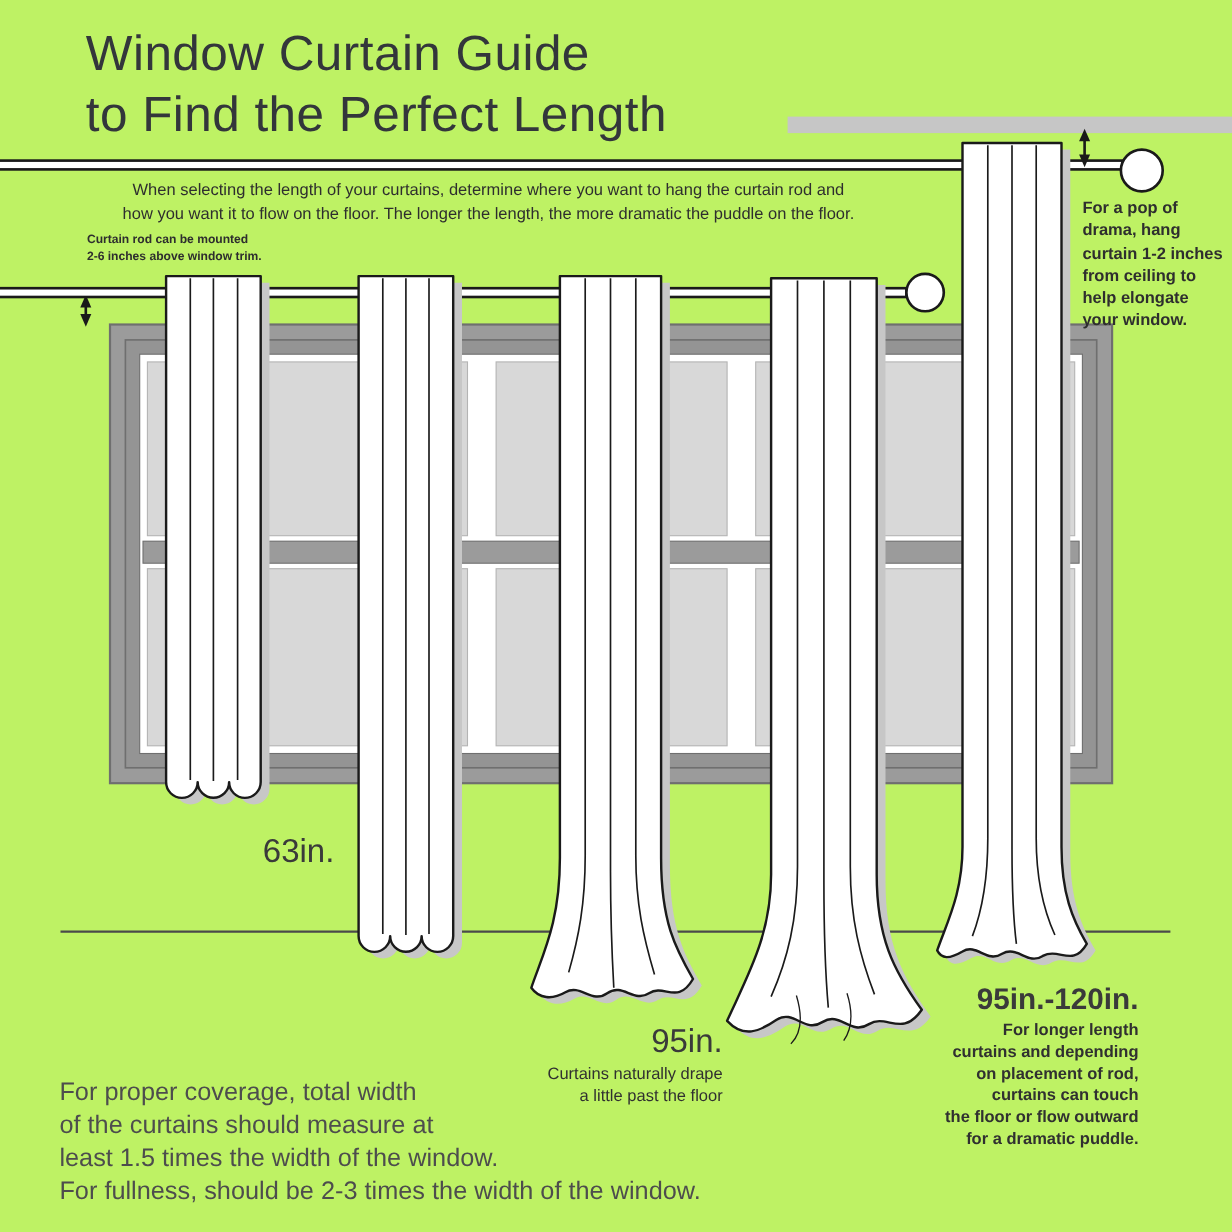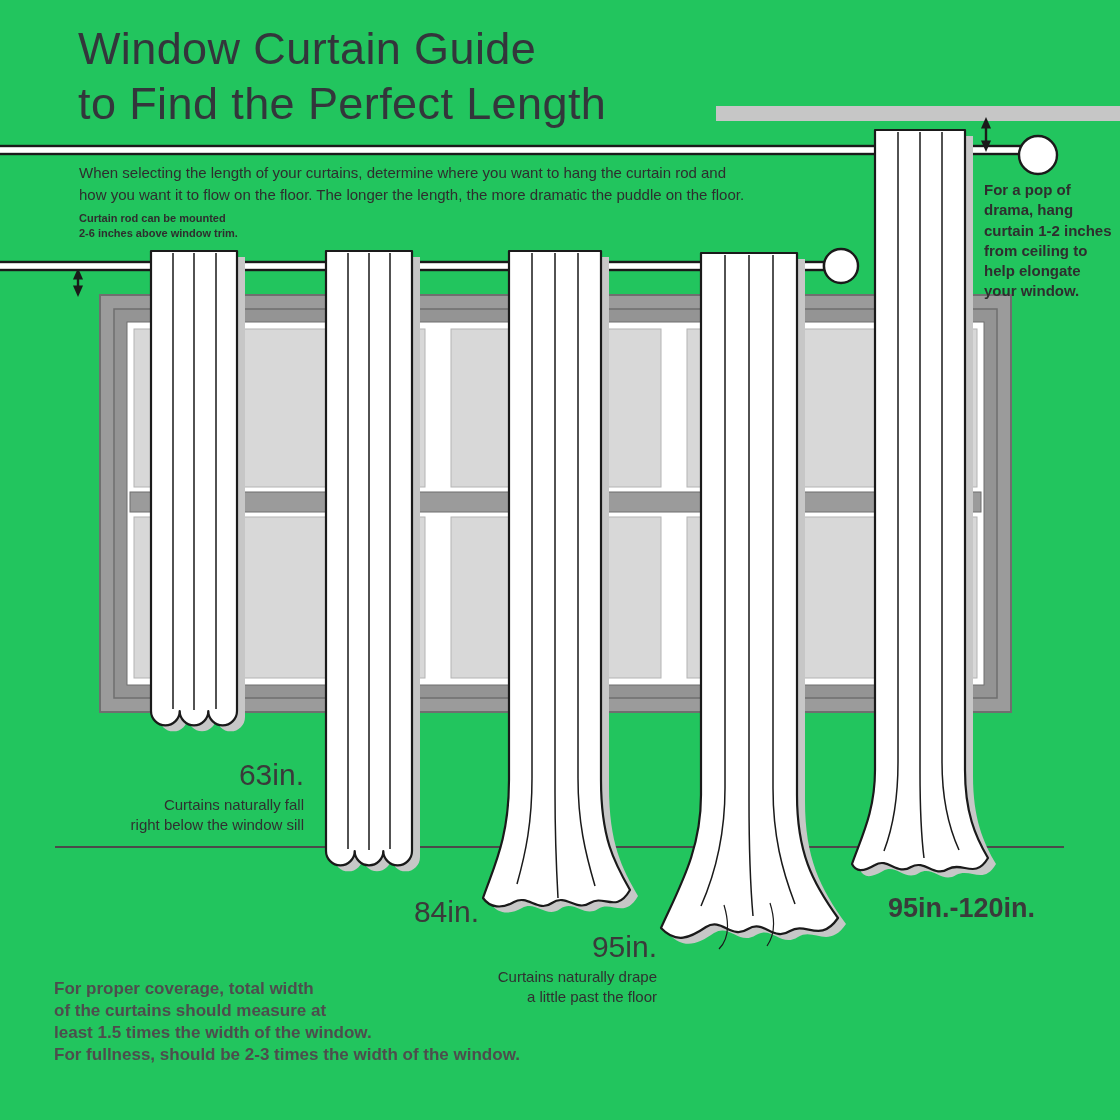--- a/index.html
+++ b/index.html
@@ -10,44 +10,44 @@
     --pane-gray:#d8d8d8;
     --ceiling-bar:#c6c6c6;
     --shadow-gray:#c7c7c7;
     --text-dark:#2e2e2e;
     --title-color:#33363b;
     --footer-color:#4d4d4d;
     --floor-color:#4a4a4a;
   }
   html,body{margin:0;padding:0;background:#fff;}
   body{font-family:"Liberation Sans", sans-serif;color:var(--text-dark);}
-  #stage{position:relative;width:1120px;height:1120px;background:#22c55e;overflow:hidden;}
+  #stage{position:relative;width:1120px;height:1120px;background:#bef264;overflow:hidden;}
   #stage svg{position:absolute;left:0;top:0;}
 
   .ceilbar{fill:var(--ceiling-bar);}
   .rod{fill:#ffffff;stroke:var(--outline);stroke-width:2.4;}
   .arrow line{stroke:var(--outline);stroke-width:2.4;}
   .arrow polygon{fill:var(--outline);stroke:none;}
   .frame-outer{fill:var(--frame-gray);stroke:var(--frame-stroke);stroke-width:2;}
   .frame-inner{fill:var(--frame-inner);stroke:var(--frame-stroke);stroke-width:1.5;}
   .trim{fill:#ffffff;stroke:var(--frame-stroke);stroke-width:1;}
   .pane{fill:var(--pane-gray);stroke:#b4b4b4;stroke-width:1;}
   .rail{fill:var(--frame-gray);stroke:var(--frame-stroke);stroke-width:1;}
   .floor{stroke:var(--floor-color);stroke-width:2;}
   .shadow{fill:var(--shadow-gray);stroke:none;}
   .curtain{fill:#ffffff;stroke:var(--outline);stroke-width:2.2;stroke-linejoin:round;}
   .fold{fill:none;stroke:var(--outline);stroke-width:1.5;}
   .fold-lt{fill:none;stroke:var(--outline);stroke-width:1.2;}
 
   .txt{position:absolute;white-space:pre-line;}
   .title{left:78px;top:22px;width:680px;font-size:45px;line-height:1.22;color:var(--title-color);letter-spacing:.4px;}
-  .intro{left:79px;top:162px;width:730px;font-size:15px;line-height:1.45;}
+  .intro{left:79px;top:162px;width:730px;font-size:15px;line-height:1.45;text-align:center;}
   .rod-note{left:79px;top:211px;width:320px;font-size:11px;font-weight:bold;line-height:1.4;}
   .ceiling-note{left:984px;top:180px;width:150px;font-size:15px;font-weight:bold;line-height:1.35;}
-  .footer{left:54px;top:978px;width:720px;font-size:17px;font-weight:bold;line-height:1.3;color:var(--footer-color);}
+  .footer{left:54px;top:978px;width:720px;font-size:23px;font-weight:normal;line-height:1.3;color:var(--footer-color);}
 
   .clabel{position:absolute;text-align:right;}
   .clabel .num{font-size:30px;color:#3a3a3a;}
   .clabel .num.small{font-size:27px;}
   .clabel .cap{font-size:15px;line-height:1.32;margin-top:3px;white-space:pre-line;color:#303030;}
   .l63{left:84px;top:758px;width:220px;}
   .l84{left:259px;top:895px;width:220px;}
   .l95{left:433px;top:930px;width:224px;}
   .l108{left:631px;top:970px;width:224px;}
   .l120{left:815px;top:893px;width:220px;font-weight:bold;}
@@ -136,32 +136,35 @@
 2-6 inches above window trim.</div>
   <div class="txt ceiling-note">For a pop of
 drama, hang
 curtain 1-2 inches
 from ceiling to
 help elongate
 your window.</div>
 
   <div class="clabel l63">
     <div class="num">63in.</div>
-    <div class="cap">Curtains naturally fall
-right below the window sill</div>
   </div>
   <div class="clabel l84">
-    <div class="num">84in.</div>
   </div>
   <div class="clabel l95">
     <div class="num">95in.</div>
     <div class="cap">Curtains naturally drape
 a little past the floor</div>
   </div>
   <div class="clabel l120">
     <div class="num small">95in.-120in.</div>
+    <div class="cap">For longer length
+curtains and depending
+on placement of rod,
+curtains can touch
+the floor or flow outward
+for a dramatic puddle.</div>
   </div>
 
   <div class="txt footer">For proper coverage, total width
 of the curtains should measure at
 least 1.5 times the width of the window.
 For fullness, should be 2-3 times the width of the window.</div>
 </div>
 
 </body></html>

